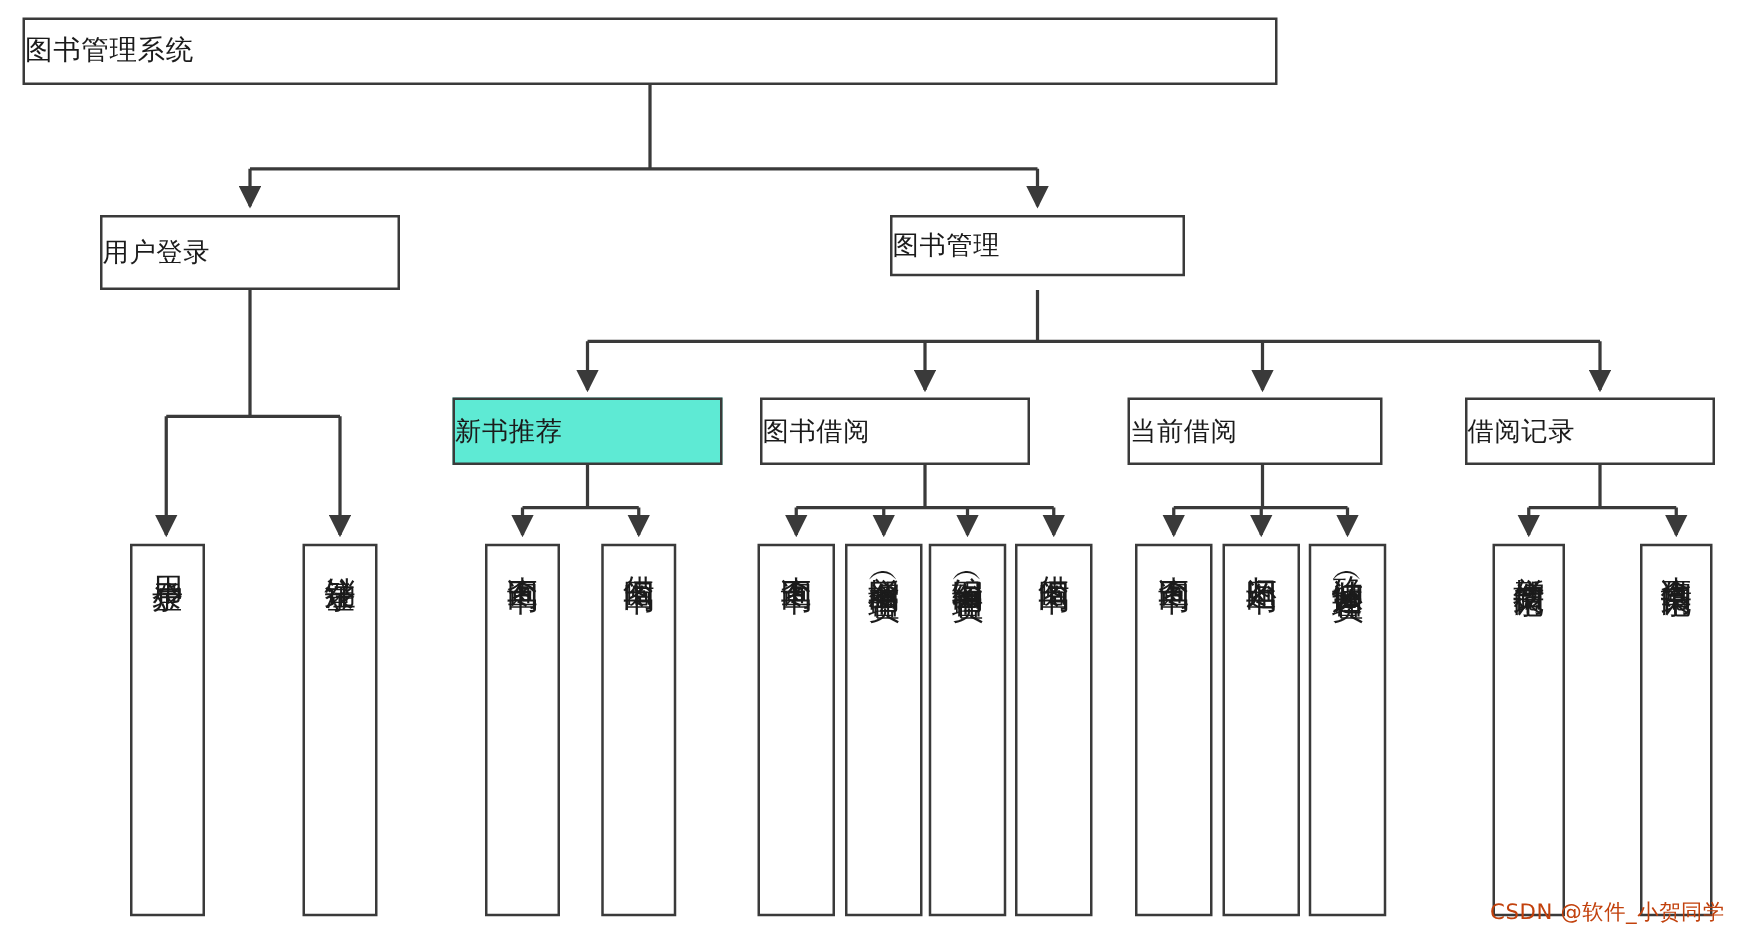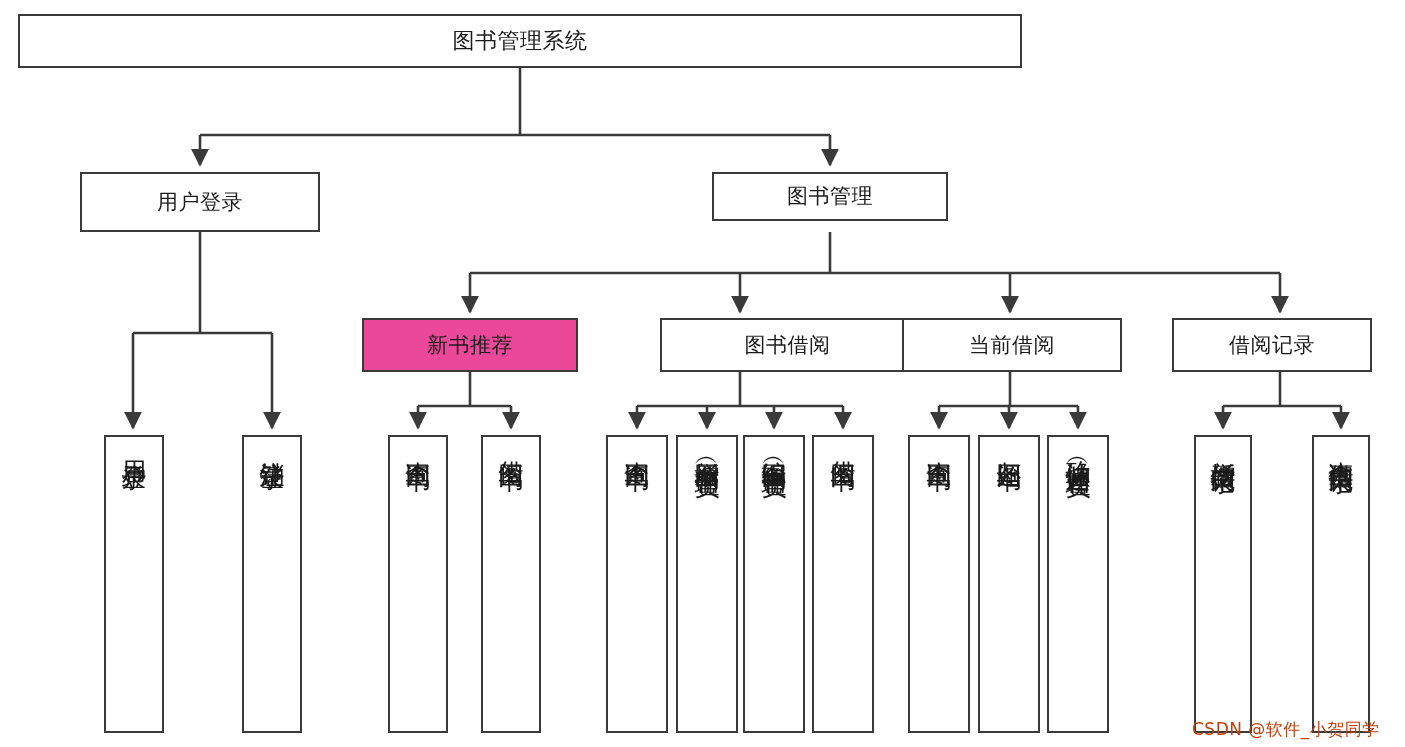--- a/index.html
+++ b/index.html
@@ -25,21 +25,20 @@
     height: 747px;
     pointer-events: none;
   }
   .node {
     position: absolute;
     box-sizing: border-box;
     border: 2px solid #3a3a3a;
     background: #ffffff;
     display: flex;
     align-items: center;
-    justify-content: center;
     color: #1b1b1b;
   }
   .node-label {
     display: block;
     text-align: center;
     line-height: 1.18;
   }
   .node.horiz .node-label {
     writing-mode: horizontal-tb;
     font-size: 21px;
@@ -128,27 +127,27 @@
     <span class="node-label">图书管理系统</span>
   </div>
 
   <div class="node horiz" style="left: 80px; top: 172px; width: 240px; height: 60px; border-color: rgb(58, 58, 58); background: rgb(255, 255, 255); color: rgb(27, 27, 27);">
     <span class="node-label">用户登录</span>
   </div>
   <div class="node horiz" style="left: 712px; top: 172px; width: 236px; height: 49px; border-color: rgb(58, 58, 58); background: rgb(255, 255, 255); color: rgb(27, 27, 27);">
     <span class="node-label">图书管理</span>
   </div>
 
-  <div class="node horiz" style="left: 362px; top: 318px; width: 216px; height: 54px; border-color: rgb(58, 58, 58); background: #ec4899; color: rgb(27, 27, 27);">
+  <div class="node horiz" style="left: 362px; top: 318px; width: 216px; height: 54px; border-color: rgb(58, 58, 58); background: #5eead4; color: rgb(27, 27, 27);">
     <span class="node-label">新书推荐</span>
   </div>
-  <div class="node horiz" style="left: 660px; top: 318px; width: 255px; height: 54px; border-color: rgb(58, 58, 58); background: rgb(255, 255, 255); color: rgb(27, 27, 27);">
+  <div class="node horiz" style="left: 608px; top: 318px; width: 216px; height: 54px; border-color: rgb(58, 58, 58); background: rgb(255, 255, 255); color: rgb(27, 27, 27);">
     <span class="node-label">图书借阅</span>
   </div>
-  <div class="node horiz" style="left: 902px; top: 318px; width: 220px; height: 54px; border-color: rgb(58, 58, 58); background: rgb(255, 255, 255); color: rgb(27, 27, 27);">
+  <div class="node horiz" style="left: 902px; top: 318px; width: 204px; height: 54px; border-color: rgb(58, 58, 58); background: rgb(255, 255, 255); color: rgb(27, 27, 27);">
     <span class="node-label">当前借阅</span>
   </div>
   <div class="node horiz" style="left: 1172px; top: 318px; width: 200px; height: 54px; border-color: rgb(58, 58, 58); background: rgb(255, 255, 255); color: rgb(27, 27, 27);">
     <span class="node-label">借阅记录</span>
   </div>
 
   <div class="node vert" style="left: 104px; top: 435px; width: 60px; height: 298px; border-color: rgb(58, 58, 58); background: rgb(255, 255, 255); color: rgb(27, 27, 27);">
     <span class="node-label">用户登录</span>
   </div>
   <div class="node vert" style="left: 242px; top: 435px; width: 60px; height: 298px; border-color: rgb(58, 58, 58); background: rgb(255, 255, 255); color: rgb(27, 27, 27);">

